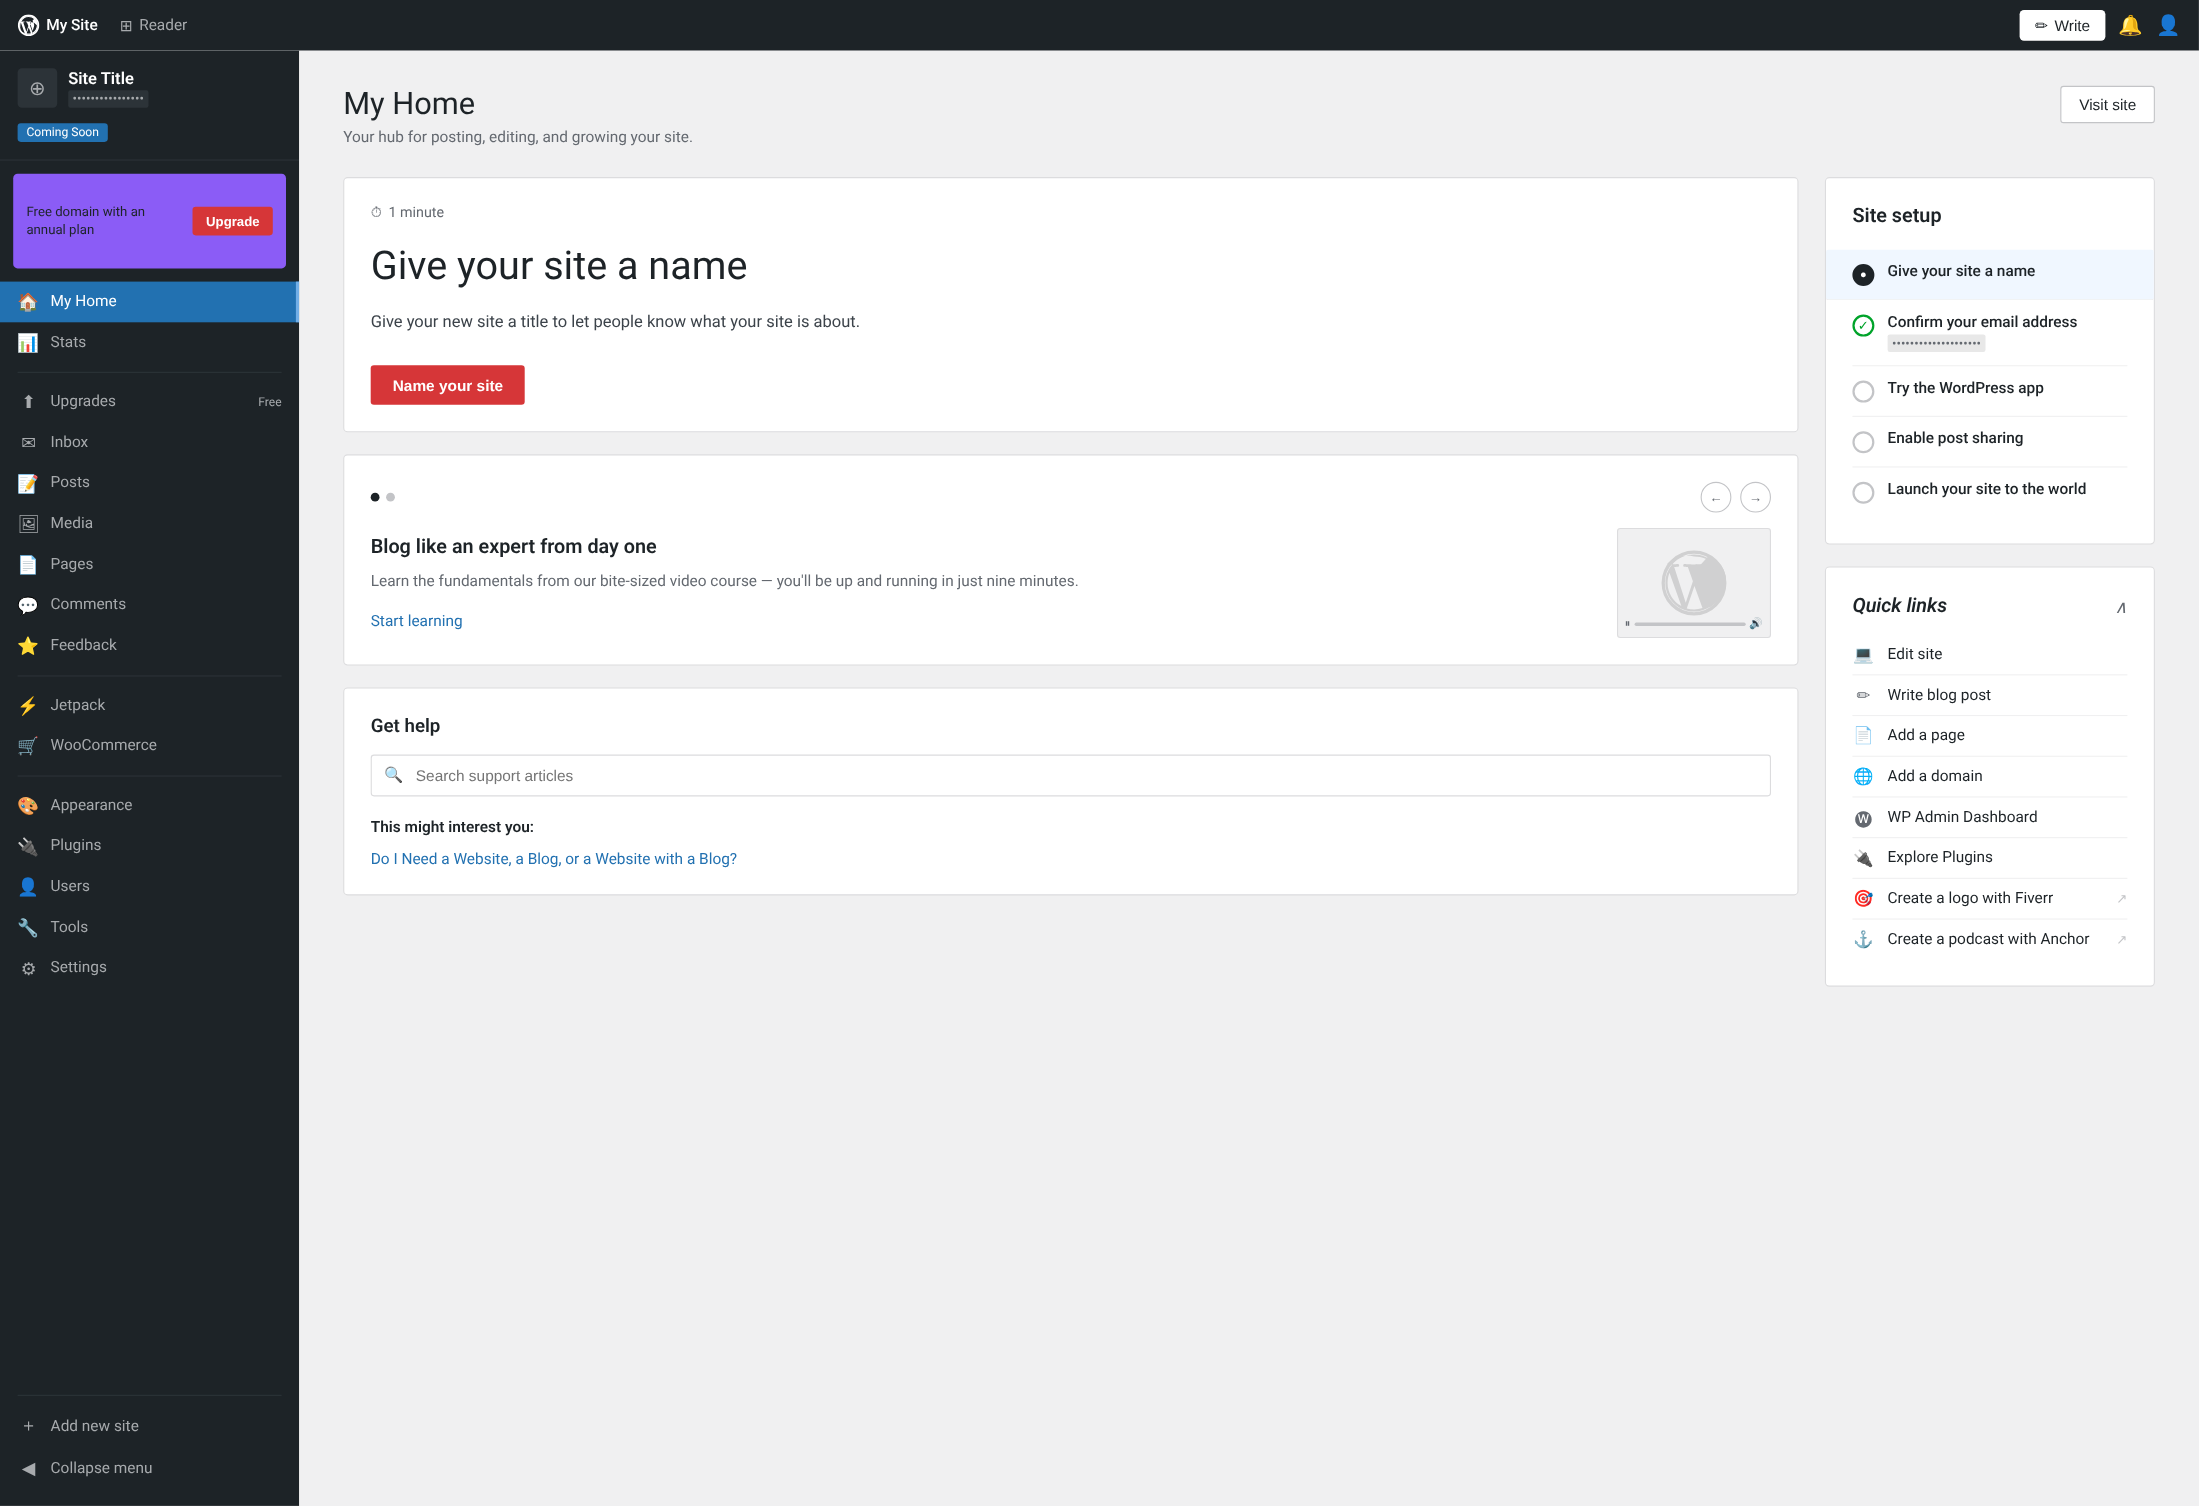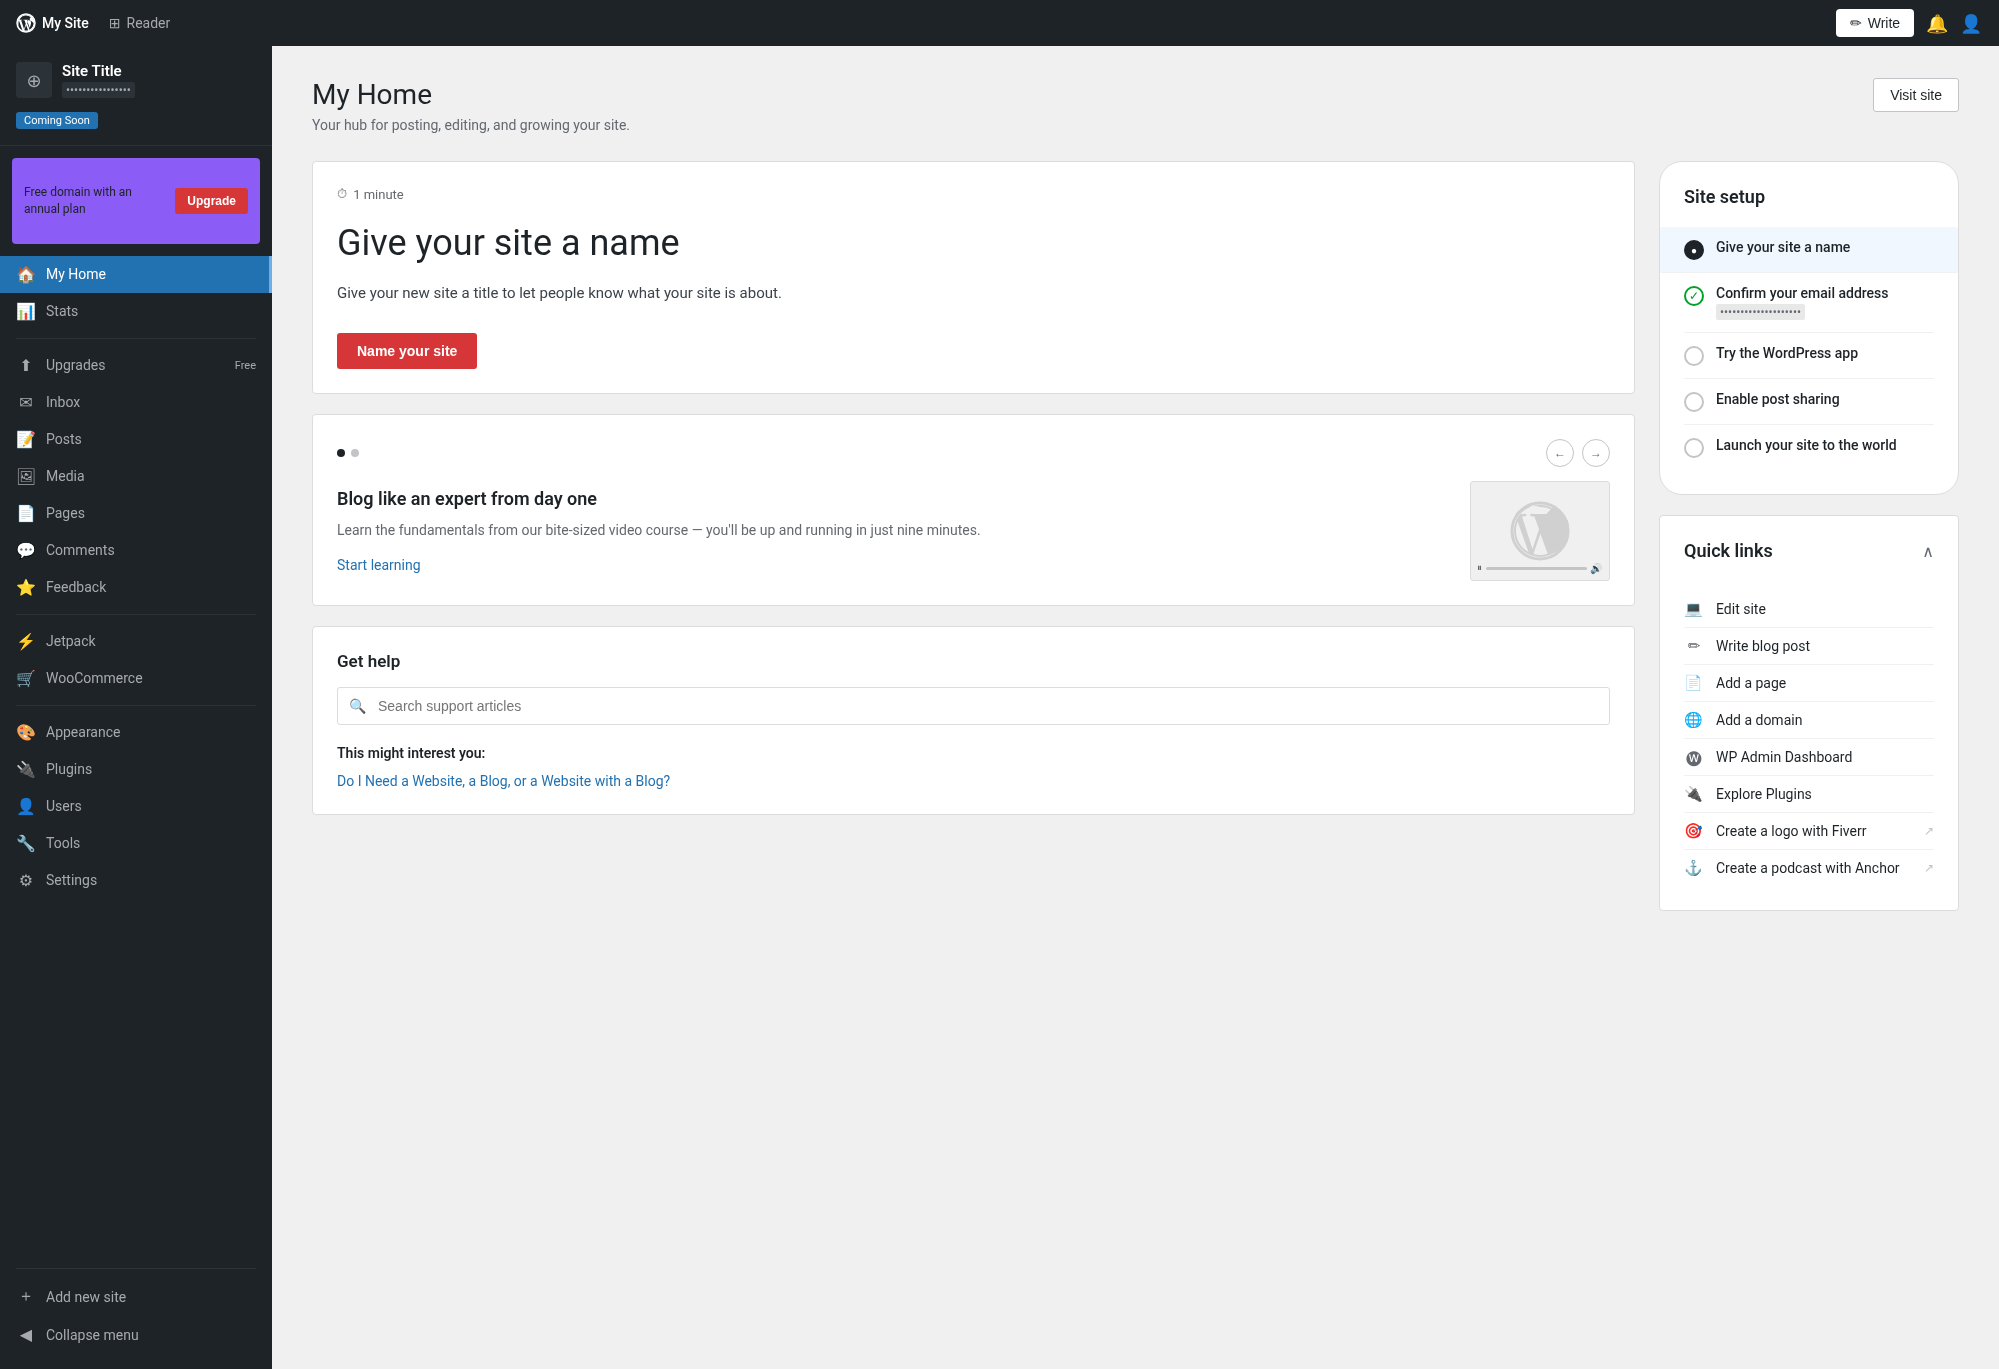--- a/index.html
+++ b/index.html
@@ -251,21 +251,21 @@
     .setup-item:last-child { border-bottom: none; }
     .setup-item.active { background: #f0f7ff; margin: 0 -24px; padding: 12px 24px; border-radius: 2px; }
     .setup-icon { width: 20px; height: 20px; border-radius: 50%; border: 2px solid #c3c4c7; flex-shrink: 0; margin-top: 1px; display: flex; align-items: center; justify-content: center; }
     .setup-icon.filled { background: #1d2327; border-color: #1d2327; }
     .setup-icon.check { border-color: #00a32a; background: none; color: #00a32a; font-size: 12px; }
     .setup-item-content { flex: 1; }
     .setup-item-label { font-size: 14px; color: #1d2327; font-weight: 500; }
     .setup-item-sub { font-size: 12px; color: #646970; margin-top: 2px; background: #e8e8e8; border-radius: 2px; padding: 1px 4px; display: inline-block; }
 
     
-    .quick-links-header { display: flex; align-items: flex-end; justify-content: space-between; margin-bottom: 30px; }
+    .quick-links-header { display: flex; align-items: flex-end; justify-content: space-between; margin-bottom: 16px; font-style: italic; }
     .quick-links-title { font-size: 18px; font-weight: 600; color: #1d2327; }
     .quick-links-toggle { cursor: pointer; color: #646970; font-size: 16px; }
     .quick-link-item {
       display: flex;
       align-items: center;
       gap: 12px;
       padding: 9px 0;
       border-bottom: 1px solid #f0f0f1;
       cursor: pointer;
       color: #1d2327;
@@ -467,21 +467,21 @@
             <input type="text" placeholder="Search support articles" style="">
           </div>
           <div class="interest-title">This might interest you:</div>
           <a class="interest-link">Do I Need a Website, a Blog, or a Website with a Blog?</a>
         </div>
 
       </div>
 
       <div class="side-col">
 
-        <div class="card" style="margin-bottom:20px;border-radius:23px;">
+        <div class="card" style="margin-bottom:20px;">
           <div class="setup-title">Site setup</div>
 
           <div class="setup-item active">
             <div class="setup-icon filled">
               <span style="color:#fff; font-size:10px;">●</span>
             </div>
             <div class="setup-item-content">
               <div class="setup-item-label">Give your site a name</div>
             </div>
           </div>

